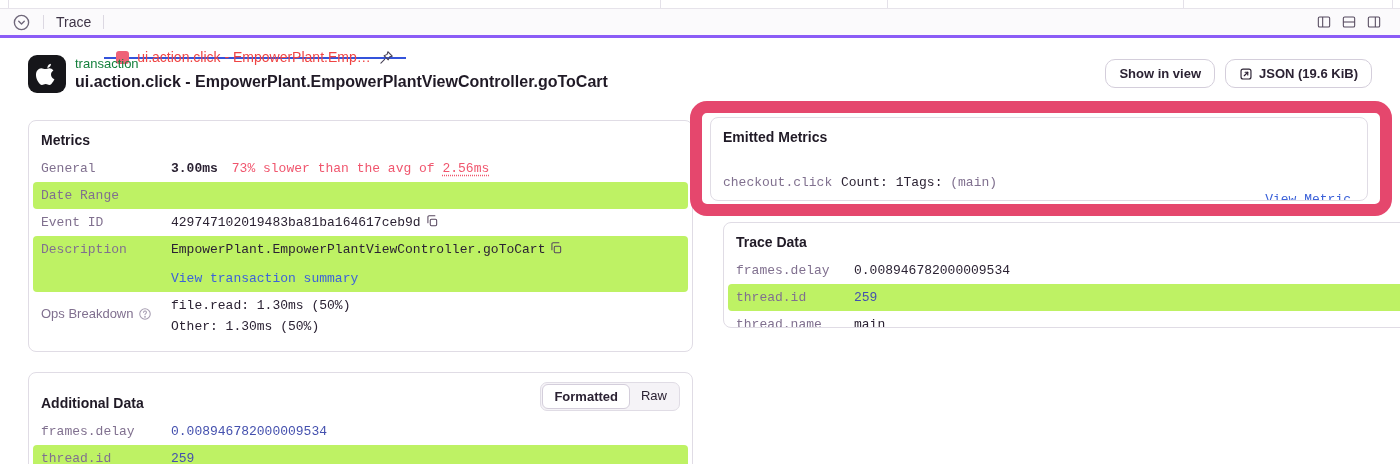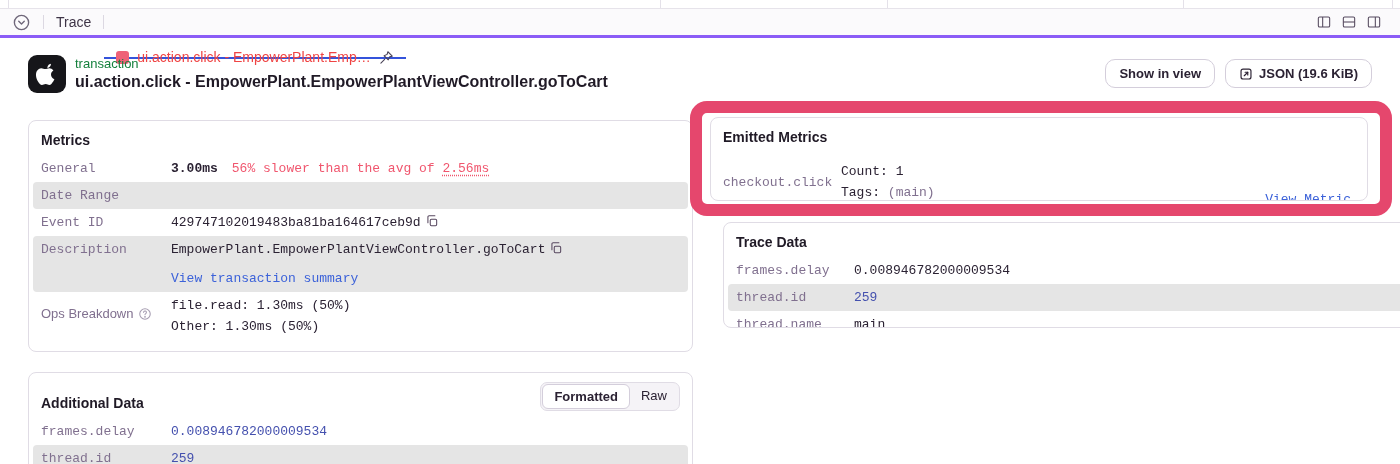--- a/index.html
+++ b/index.html
@@ -32,21 +32,21 @@
   .event-title { font-size:16px; font-weight:700; color:#201a26; }
   .header-actions { margin-left:auto; display:flex; gap:10px; padding-top:4px; }
   .btn { display:flex; align-items:center; gap:6px; background:#fff; border:1px solid #d4cedb;
     border-radius:10px; padding:6px 13px; font-size:13px; font-weight:700; color:#2b2233; cursor:pointer; }
 
   
   .panel { position:absolute; background:#fff; border:1px solid #e0dce5; border-radius:8px; overflow:hidden; }
   .panel-title { font-size:14px; font-weight:700; color:#201a26; padding:11px 12px 7px; }
   .kv-row { display:flex; align-items:flex-start; margin:0 4px; padding:3px 8px; border-radius:4px;
     font-family:"Liberation Mono","DejaVu Sans Mono",monospace; font-size:13px; line-height:21px; }
-  .kv-row.striped { background:#e5e5e5;font-family:Liberation Mono, monospace; }
+  .kv-row.striped { background:#bef264;font-family:Liberation Mono, monospace; }
   .kv-key { flex:none; color:#80708f; }
   .kv-val { color:#2b2233; word-break:break-all; }
   .w130 { width:130px; } .w118 { width:118px; }
   .copy-icon { display:inline-flex; vertical-align:-2px; margin-left:4px; color:#57475f; cursor:pointer; }
   .link { color:#3c62d9; cursor:pointer;margin-top:35px; }
   .num { color:#4450ae; }
   .warn { color:#f0566e; margin-left:14px; }
   .warn .dotted { text-decoration:underline dotted; text-underline-offset:3px; }
   .second-line { margin-top:8px; }
   .sans-key { font-family:"Liberation Sans",sans-serif; font-size:13px; display:flex; align-items:center; gap:4px; padding-top:8px; }
@@ -58,21 +58,21 @@
   #emitted-panel   { left:710px; top:117px; width:658px;  height:84px; }
   #trace-panel     { left:723px; top:222px; width:719px;  height:106px; }
 
   
   .annotation { position:absolute; left:690px; top:101px; width:702px; height:115px;
     border:12px solid #e5476d; border-radius:17px; pointer-events:none; z-index:6; }
 
   
   .metric-row { display:flex; align-items:center; padding:2px 12px 8px; font-size:13px;
     font-family:"Liberation Mono","DejaVu Sans Mono",monospace; line-height:21px; }
-  .metric-lines { display:flex; flex-direction:column; }
+  .metric-lines { display:flex; flex-direction:row; }
   .view-metric { margin-left:auto; padding-right:4px; }
   .paren { color:#80708f; }
 
   
   .panel-head { display:flex; align-items:flex-end; padding:9px 12px 7px; }
   .panel-head .panel-title { padding:0; }
   .seg-control { margin-left:auto; display:flex; background:#f5f3f7; border:1px solid #e0dce5;
     border-radius:7px; padding:1px; font-size:13px; }
   .seg { padding:4px 11px; border-radius:6px; color:#2b2233; cursor:pointer; }
   .seg.active { background:#fff; border:1px solid #d4cedb; font-weight:700; }
@@ -160,21 +160,21 @@
       </span>
       <span>JSON (19.6 KiB)</span>
     </button>
   </div>
 </div>
 
 <div class="panel" id="general-panel">
   <div class="panel-title">Metrics</div>
   <div class="kv-row">
     <span class="kv-key w130">General</span>
-    <span class="kv-val"><b>3.00ms</b><span class="warn"><span>56% slower than the avg of</span> <span class="dotted">2.56ms</span></span></span>
+    <span class="kv-val"><b>3.00ms</b><span class="warn"><span>73% slower than the avg of</span> <span class="dotted">2.56ms</span></span></span>
   </div>
   <div class="kv-row striped">
     <span class="kv-key w130">Date Range</span>
   </div>
   <div class="kv-row">
     <span class="kv-key w130">Event ID</span>
     <span class="kv-val"><span>429747102019483ba81ba164617ceb9d</span><span class="copy-icon">
           <svg width="14" height="14" viewBox="0 0 24 24" fill="none" stroke="currentColor" stroke-width="1.8" stroke-linecap="round" stroke-linejoin="round">
             <rect x="9" y="9" width="11" height="11" rx="2"></rect>
             <path d="M5 15V5a2 2 0 012-2h10"></path>

